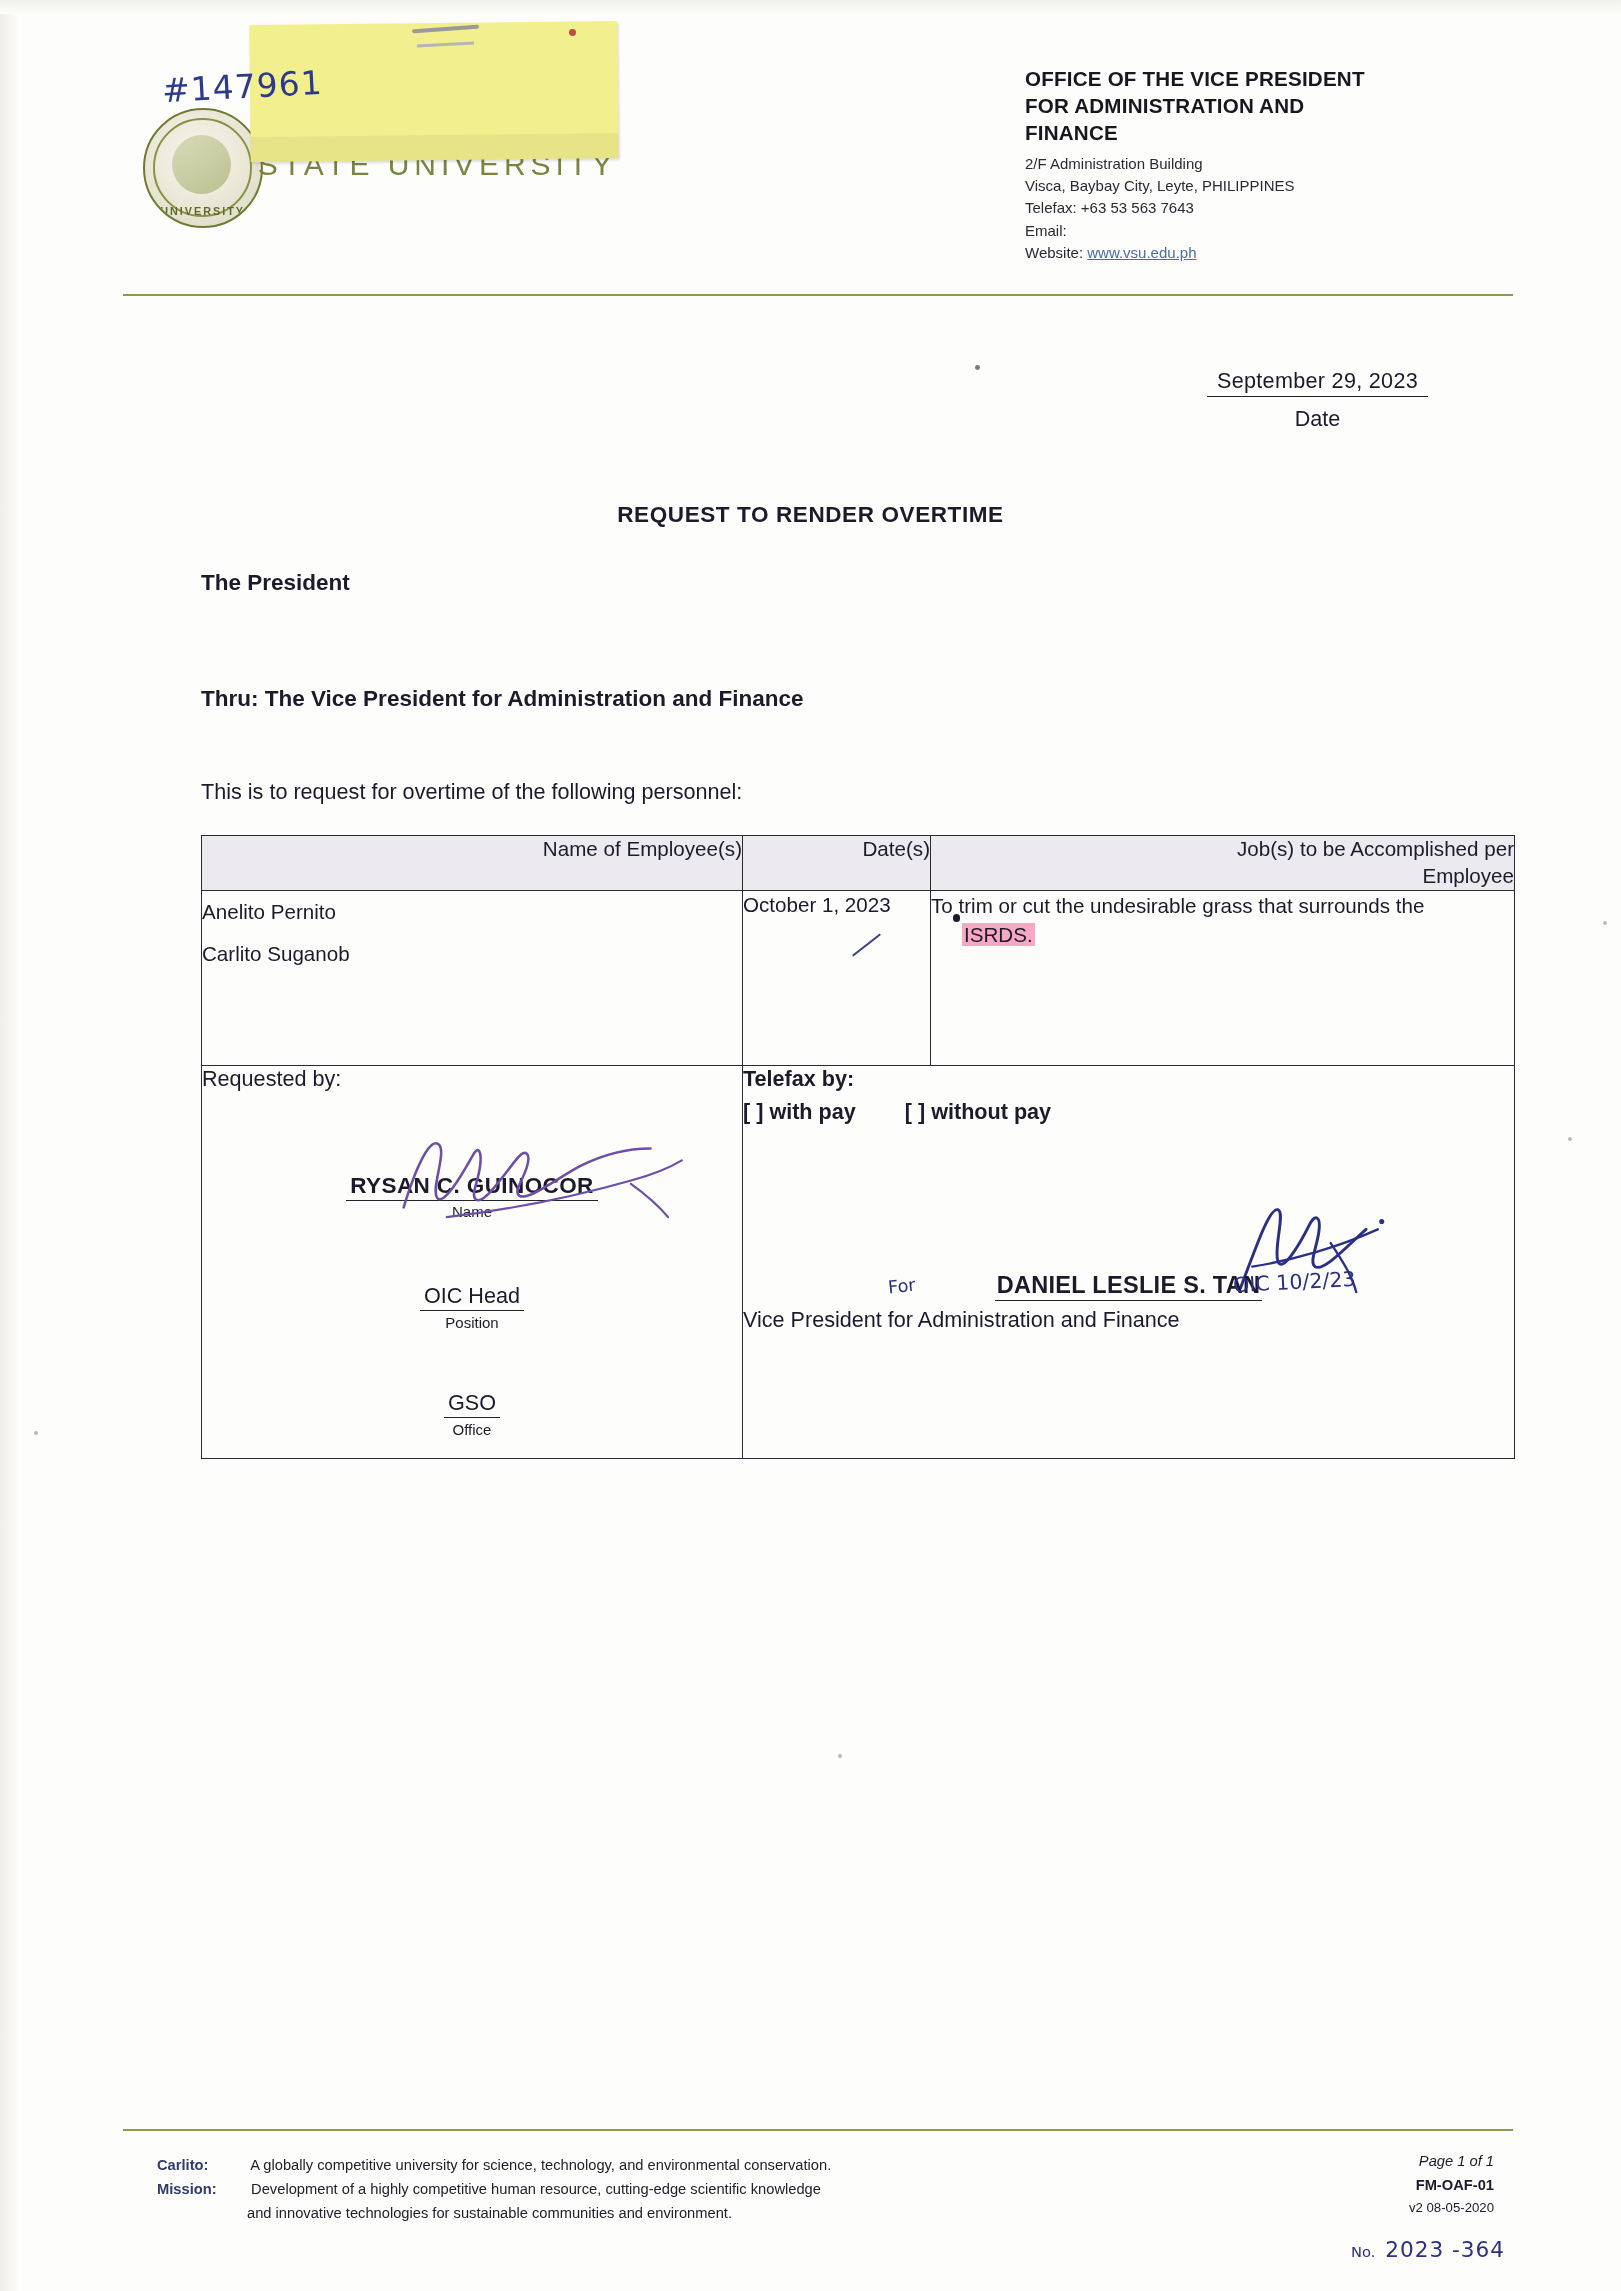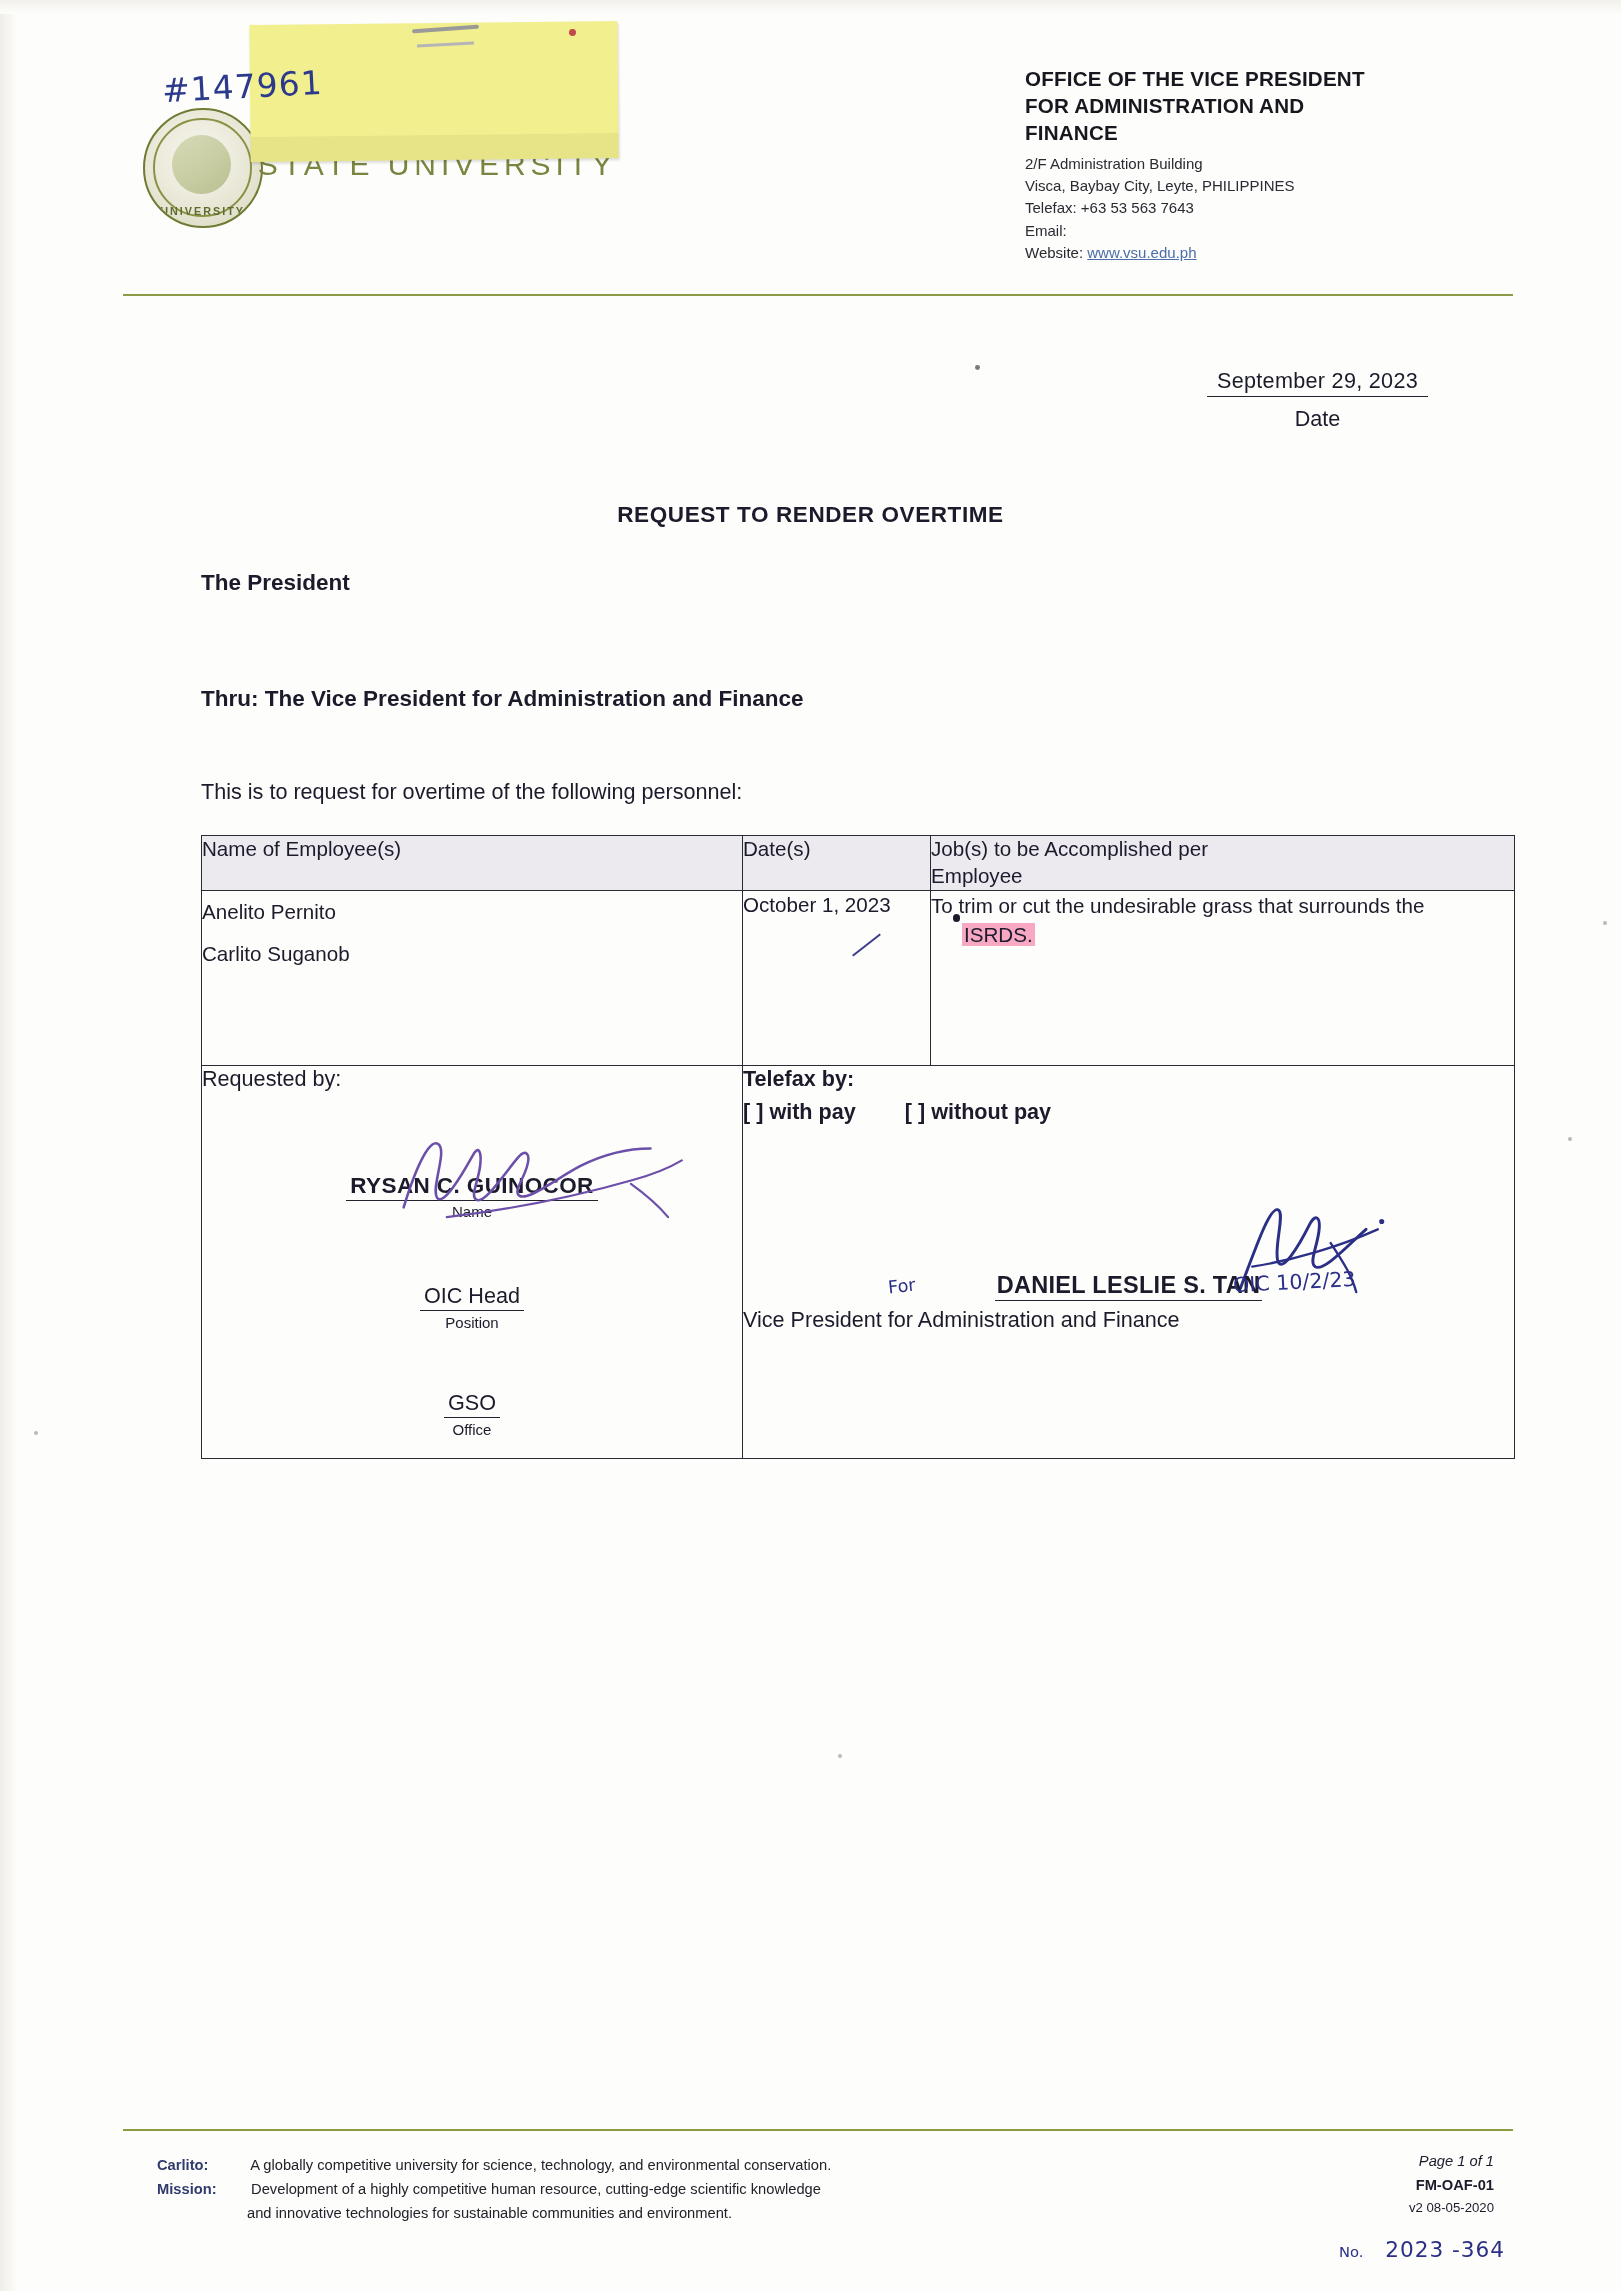--- a/index.html
+++ b/index.html
@@ -255,21 +255,21 @@
     border-collapse: collapse;
     table-layout: fixed;
   }
   .tbl td, .tbl th {
     border: 1.6px solid #2a2a33;
     vertical-align: top;
     padding: 0;
   }
   .th-cell {
     background: #ece9ef;
-    text-align: left;
+    text-align: right;
     font-size: 20.6px;
     font-weight: normal;
     padding: 11.8px 7.8px 13.7px 7.8px;
     line-height: 1.3;
   }
   .col-name { width: 541px; }
   .col-date { width: 188px; }
   .col-job  { width: 584px; }
 
   .names-cell {
@@ -440,21 +440,21 @@
     position: absolute;
     right: 116px;
     top: 2237px;
     font-family: "DejaVu Sans", sans-serif;
     font-size: 14.7px;
     color: #2b2f86;
     white-space: nowrap;
   }
   .footer-hand .num {
     font-size: 21.6px;
-    margin-left: 17px;
+    margin-left: 5px;
     letter-spacing: 1px;
   }
   .speck {
     position: absolute;
     background: #b9b9b9;
     border-radius: 50%;
   }
 </style>
 </head>
 <body>

